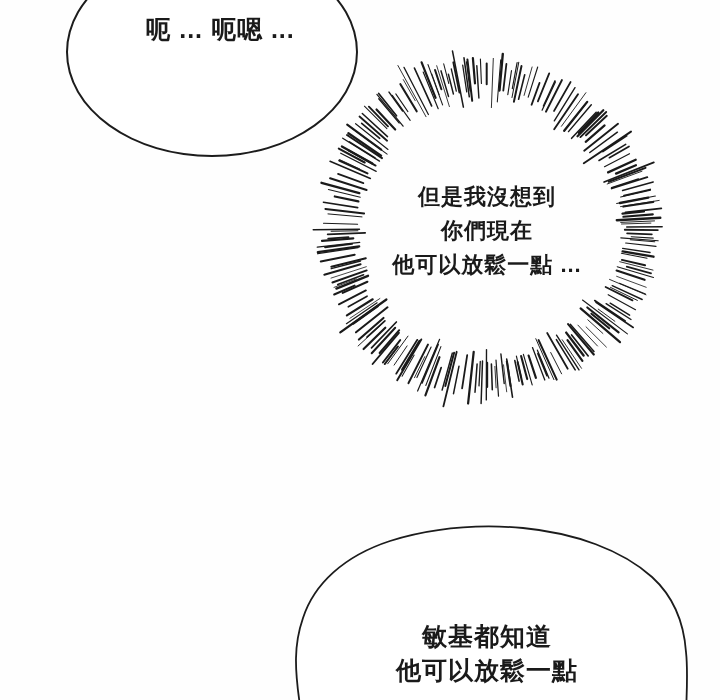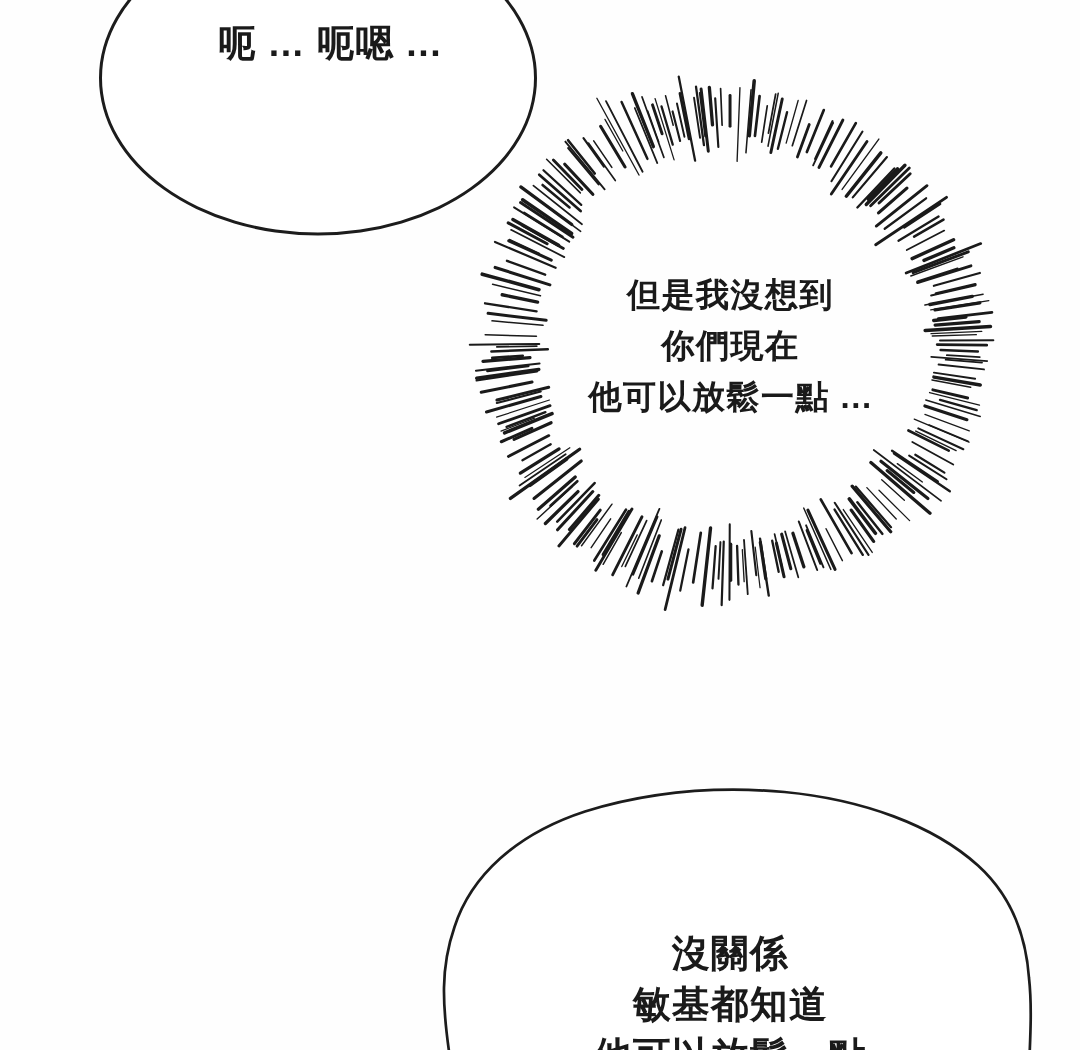--- a/index.html
+++ b/index.html
@@ -330,19 +330,18 @@
     <svg id="bottom-bubble-outline" viewBox="270 510 440 200" xmlns="http://www.w3.org/2000/svg">
       <path d="M 301,712
                C 294,668 294,644 303,618
                C 314,584 344,556 390,541
                C 432,528 478,524 523,528
                C 575,533 622,550 652,577
                C 674,597 684,624 686,652
                C 688,670 687,690 686,712" fill="#ffffff" stroke="#1c1c1c" stroke-width="1.8"></path>
     </svg>
     <div id="bottom-bubble-text" class="bubble-text">
-      <span class="line">沒關係</span>
       <span class="line">敏基都知道</span>
       <span class="line">他可以放鬆一點</span>
     </div>
   </div>
 
 </div>
 
 </body></html>

